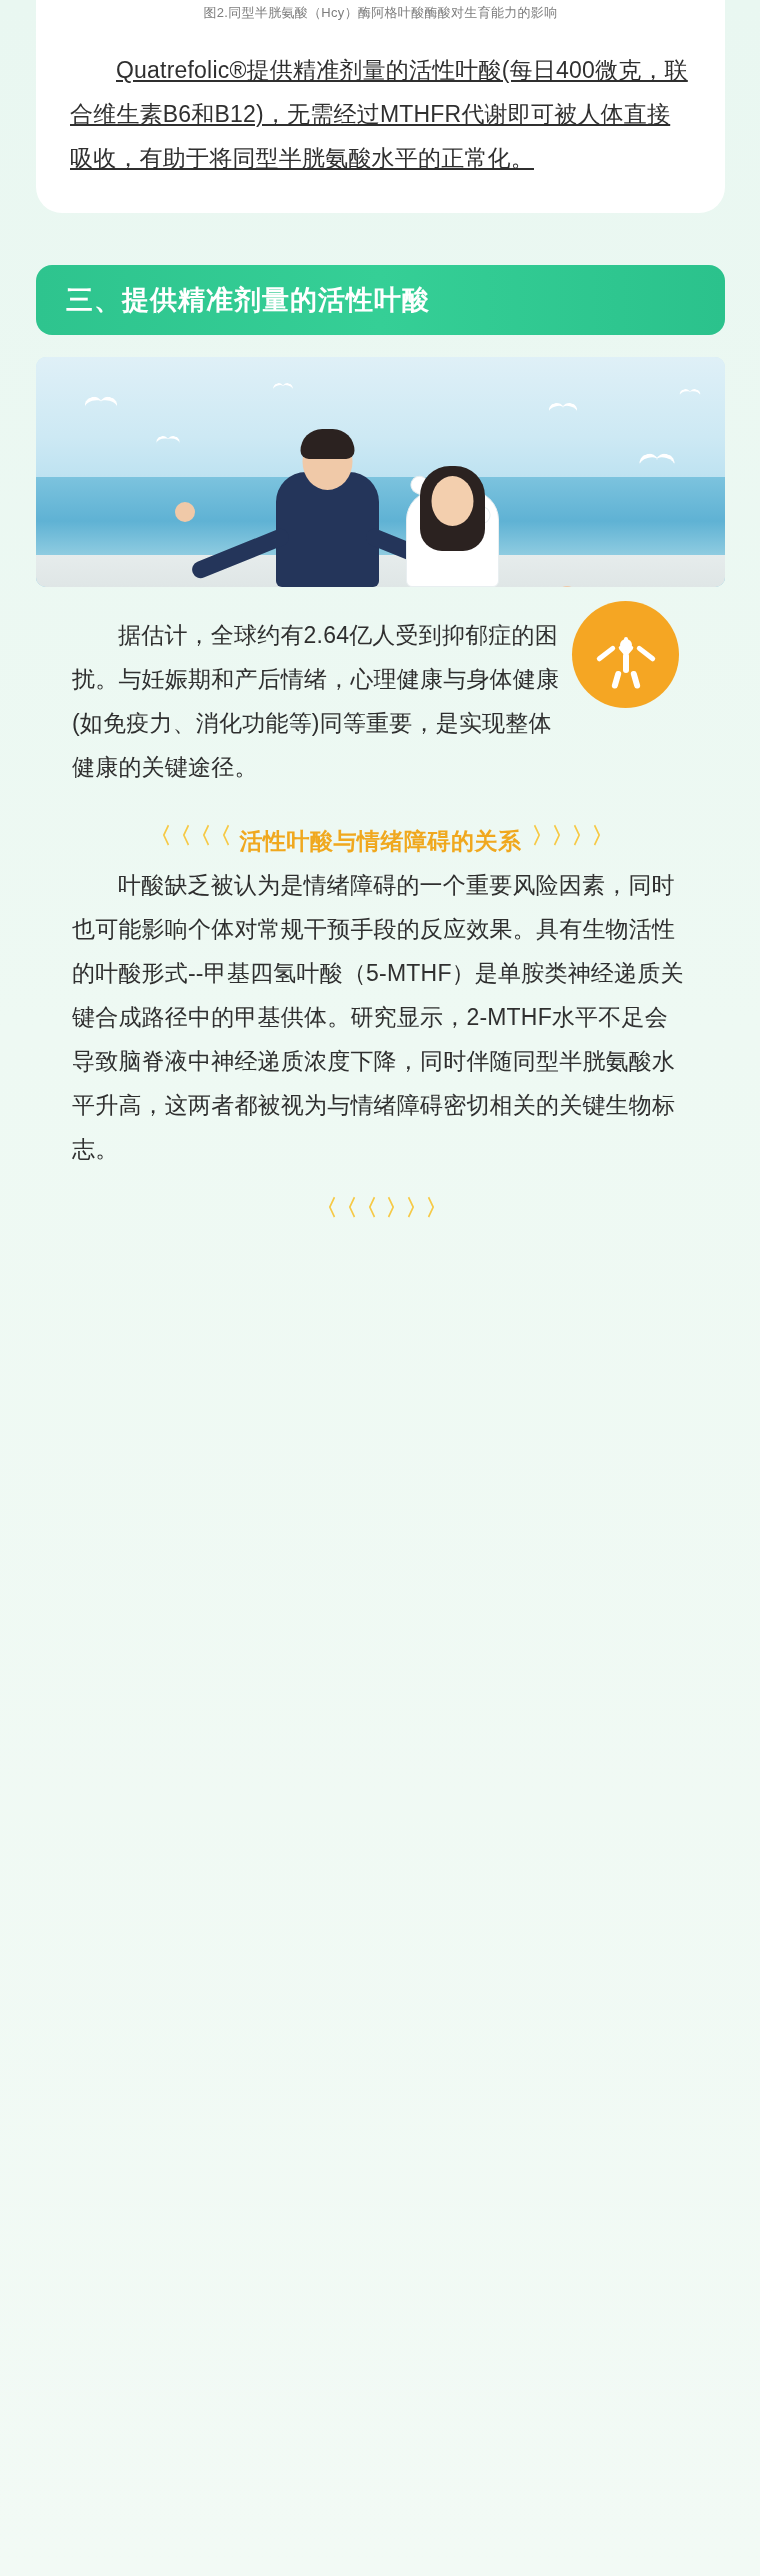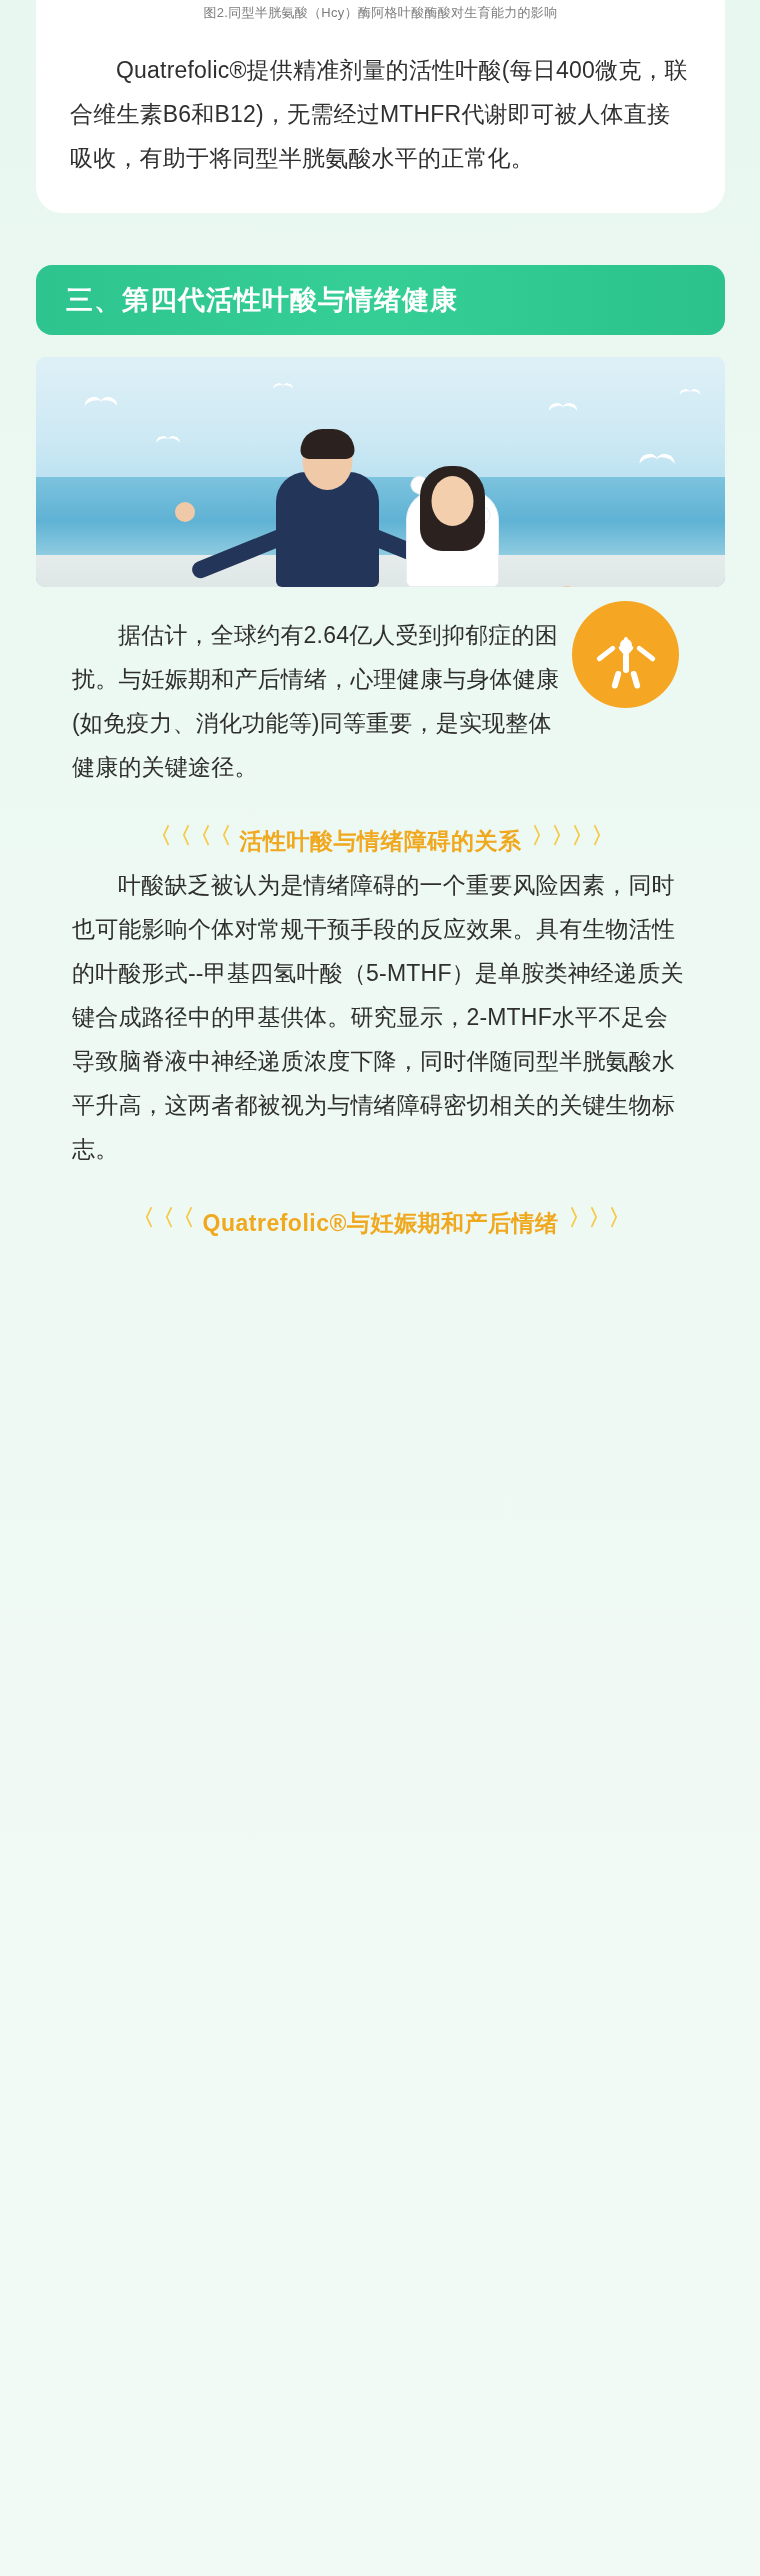--- a/index.html
+++ b/index.html
@@ -42,20 +42,21 @@
   .para {
     font-size: 23px;
     line-height: 44px;
     color: #2f2f2f;
     text-indent: 2em;
     letter-spacing: 0.2px;
     margin: 0;
   }
   .para.first {
     margin-top: 26px;
+    text-decoration: underline;
   }
 
   
   .section {
     margin: 52px 36px 0 36px;
   }
   .section-header {
     background: linear-gradient(90deg, #2ec48e 0%, #35cf96 50%, #2bc28c 100%);
     border-radius: 16px;
     color: #ffffff;
@@ -252,21 +253,21 @@
 
 <div class="page">
 
   <div class="card-top">
     <div class="fig-caption">图2.同型半胱氨酸（Hcy）酶阿格叶酸酶酸对生育能力的影响</div>
     <p class="para first">Quatrefolic®提供精准剂量的活性叶酸(每日400微克，联合维生素B6和B12)，无需经过MTHFR代谢即可被人体直接吸收，有助于将同型半胱氨酸水平的正常化。</p>
   </div>
 
   <div class="section">
 
-    <div class="section-header">三、第四代活性叶酸与情绪健康</div>
+    <div class="section-header">三、提供精准剂量的活性叶酸</div>
 
     <div class="hero">
       <div class="sky"></div>
       <div class="sea"></div>
       <div class="beach"></div>
 
       <div class="gull g1"></div>
       <div class="gull g2"></div>
       <div class="gull g3"></div>
       <div class="gull g4"></div>
@@ -318,21 +319,20 @@
         <span class="chev">〈〈〈〈</span>
         <span class="sub-title">活性叶酸与情绪障碍的关系</span>
         <span class="chev">〉〉〉〉</span>
       </div>
       <p class="para">叶酸缺乏被认为是情绪障碍的一个重要风险因素，同时也可能影响个体对常规干预手段的反应效果。具有生物活性的叶酸形式--甲基四氢叶酸（5-MTHF）是单胺类神经递质关键合成路径中的甲基供体。研究显示，2-MTHF水平不足会导致脑脊液中神经递质浓度下降，同时伴随同型半胱氨酸水平升高，这两者都被视为与情绪障碍密切相关的关键生物标志。</p>
     </div>
 
     <div class="body-block">
       <div class="sub-head">
         <span class="chev">〈〈〈</span>
-        <span class="sub-title">Quatrefolic®与妊娠期和产后情绪</span>
         <span class="chev">〉〉〉</span>
       </div>
     </div>
 
     <div class="spacer-bottom"></div>
   </div>
 </div>
 
 
 </body></html>

